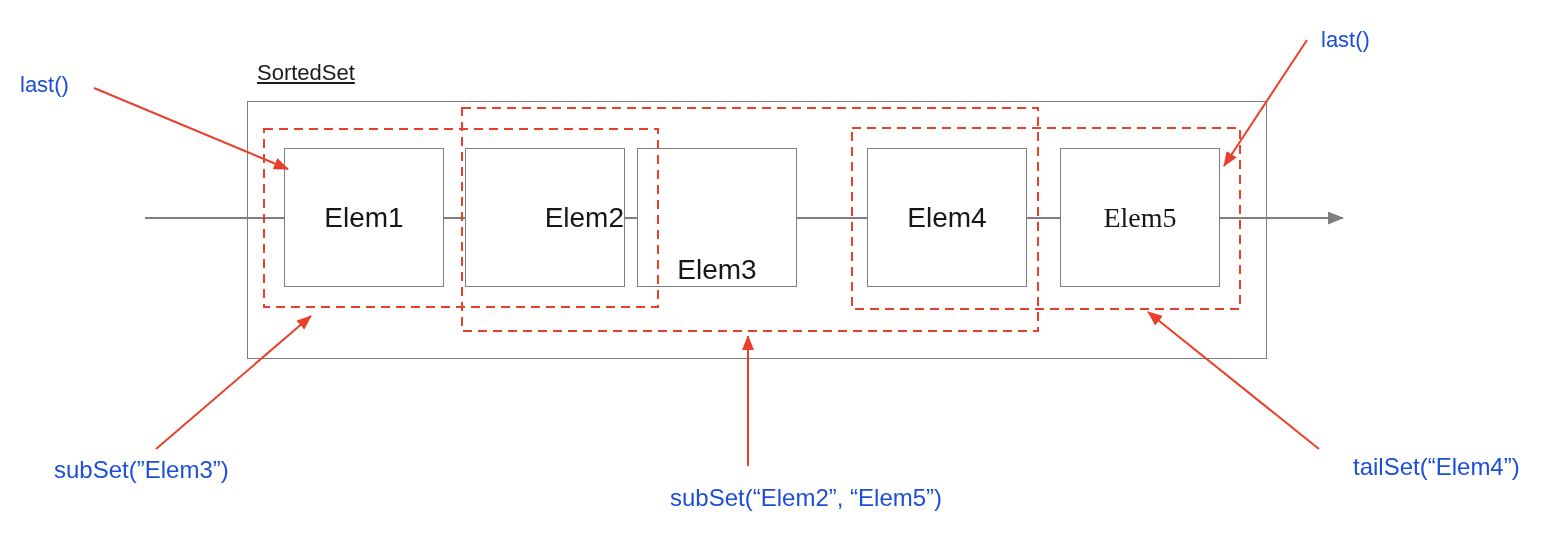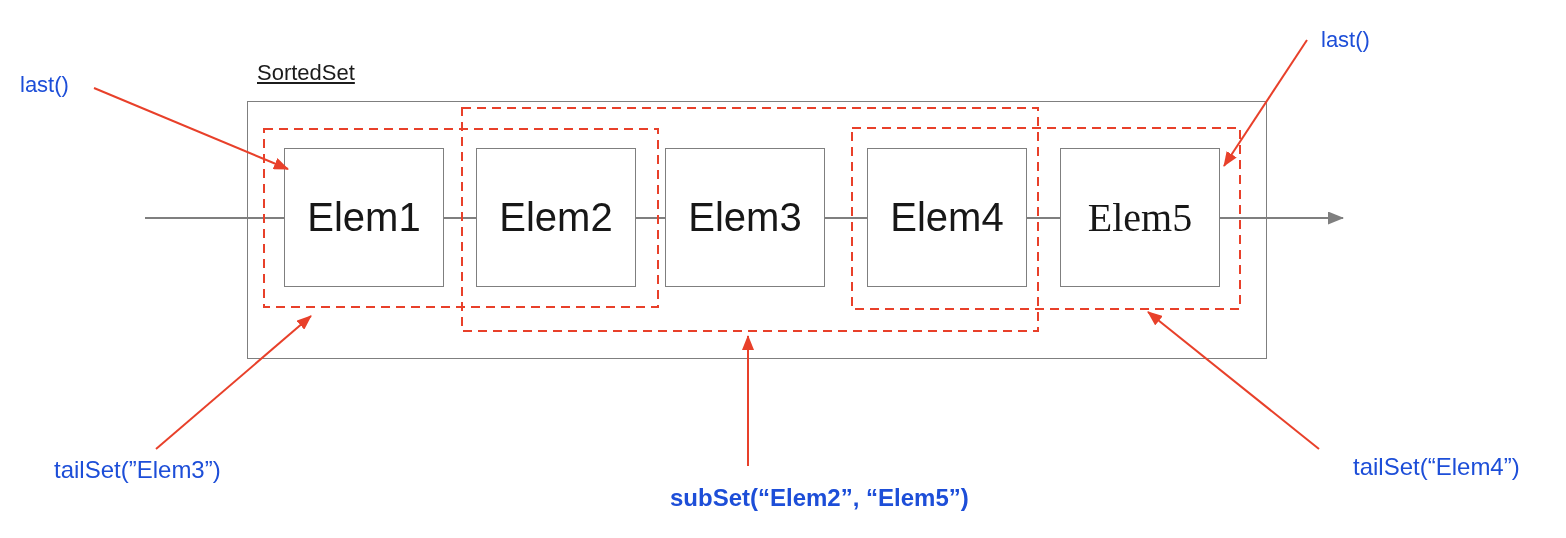--- a/index.html
+++ b/index.html
@@ -42,44 +42,44 @@
     width:160px; height:139px;
     background:#ffffff;
     border:1.5px solid #7f7f7f;
     box-sizing:border-box;
     display:flex;
     align-items:center;
     justify-content:center;
     z-index:2;
   }
   .elem span{
-    font-size:40px;
+    font-size:28px;
     color:#171717;
     letter-spacing:0px;
     white-space:nowrap;
   }
   .elem1{left:284px;}
-  .elem2{left:476px;}
-  .elem3{left:665px;}
+  .elem2{left:465px;justify-content:flex-end;}
+  .elem3{left:637px;align-items:flex-end;}
   .elem4{left:867px;}
   .elem5{left:1060px;font-family:Liberation Serif, serif;}
   .overlay{z-index:3;}
   .underlay{z-index:0;}
   .red-label{
     position:absolute;
     color:#1d4ed8;
     font-size:24px;
     white-space:nowrap;
     z-index:4;
   }
   .red-label.small{font-size:22px;}
   .lbl-first{left:20px; top:72px;}
   .lbl-last{left:1321px; top:27px;}
   .lbl-headset{left:54px; top:456px;}
-  .lbl-subset{left:670px; top:484px;font-weight:bold;}
+  .lbl-subset{left:670px; top:484px;}
   .lbl-tailset{left:1321px; top:453px;margin-left:32px;}
 </style>
 </head>
 <body>
 
 <div class="canvas">
 
   <svg class="layer underlay" viewBox="0 0 1566 538">
     <defs>
       <marker id="grayArrow" markerUnits="userSpaceOnUse" markerWidth="16" markerHeight="13" refX="15" refY="6.5" orient="auto">
@@ -121,17 +121,17 @@
 
     <line x1="94" y1="88" x2="288" y2="169" stroke="#e8402a" stroke-width="2" marker-end="url(#redArrow)"></line>
     <line x1="1307" y1="40" x2="1224" y2="166" stroke="#e8402a" stroke-width="2" marker-end="url(#redArrow)"></line>
     <line x1="156" y1="449" x2="311" y2="316" stroke="#e8402a" stroke-width="2" marker-end="url(#redArrow)"></line>
     <line x1="748" y1="466" x2="748" y2="336" stroke="#e8402a" stroke-width="2" marker-end="url(#redArrow)"></line>
     <line x1="1319" y1="449" x2="1148" y2="312" stroke="#e8402a" stroke-width="2" marker-end="url(#redArrow)"></line>
   </svg>
 
   <div class="red-label small lbl-first">last()</div>
   <div class="red-label small lbl-last">last()</div>
-  <div class="red-label lbl-headset">tailSet(”Elem3”)</div>
+  <div class="red-label lbl-headset">subSet(”Elem3”)</div>
   <div class="red-label lbl-subset">subSet(“Elem2”, “Elem5”)</div>
   <div class="red-label lbl-tailset">tailSet(“Elem4”)</div>
 
 </div>
 
 </body></html>

